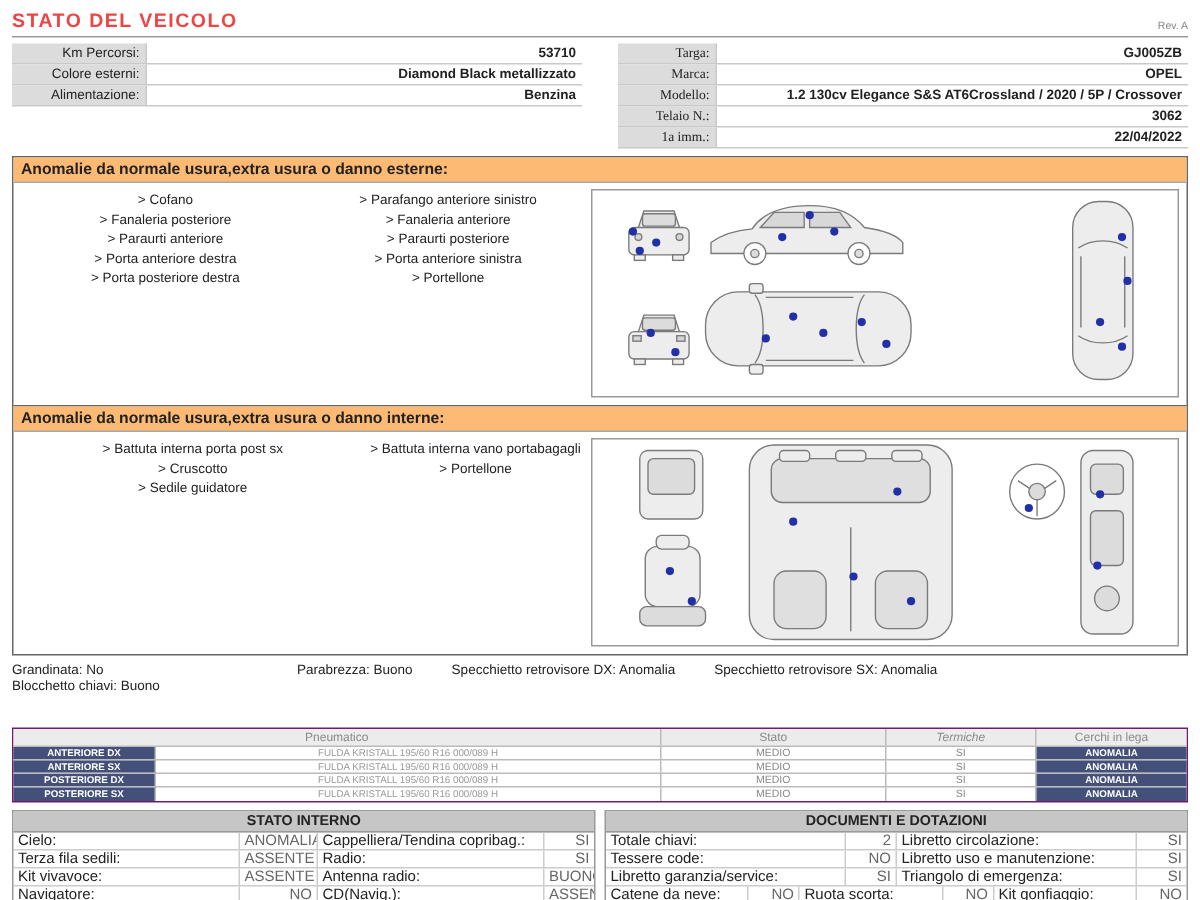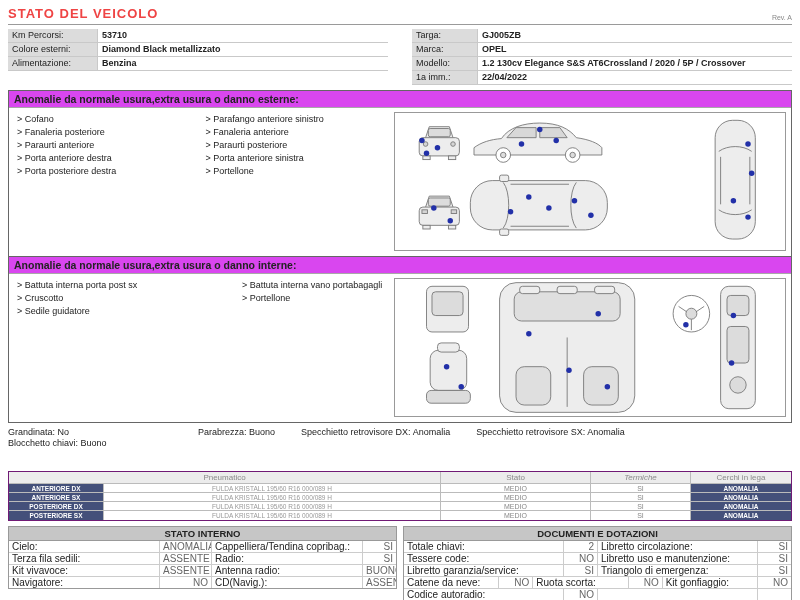--- a/index.html
+++ b/index.html
@@ -7,33 +7,33 @@
   body {
     font-family: "Liberation Sans", "DejaVu Sans", sans-serif;
     background:#fff; color:#222; padding:6px 8px;
   }
   
   .topbar { display:flex; justify-content:space-between; align-items:flex-end; }
   .title { color:#ef4444; font-size:13px; font-weight:bold; letter-spacing:1px; }
   .rev { font-size:7px; color:#888; }
   .rule { border-top:1px solid #9a9a9a; margin:3px 0 4px; }
   
-  .info { display:flex; gap:24px; }
+  .info { display:flex; gap:24px;text-align:right; }
   .info-col { flex:1; }
   .irow { display:flex; border-bottom:1px solid #c9c9c9; font-size:9px; line-height:13px; }
   .irow .lab { background:#dcdcdc; padding:0 4px; border-right:1px solid #c9c9c9; }
   .info-col.left .lab { flex:0 0 90px; }
-  .info-col.right .lab { flex:0 0 66px; }
+  .info-col.right .lab { flex:0 0 66px;font-family:Liberation Serif, serif; }
   .irow .val { font-weight:bold; padding:0 4px; flex:1; }
   
   .main-box { border:1px solid #666; margin-top:5px; background:#fff; }
   .section + .section { border-top:1px solid #666; }
-  .sec-bar { background:#d946ef; border-bottom:1px solid #a8a8a8; font-size:10.5px; font-weight:bold; padding:2px 5px; }
+  .sec-bar { background:#fdba74; border-bottom:1px solid #a8a8a8; font-size:10.5px; font-weight:bold; padding:2px 5px; }
   .sec-body { display:flex; height:148px; }
-  .dmg-cols { flex:1; display:flex; padding:5px 2px 0 8px; gap:2px; }
+  .dmg-cols { flex:1; display:flex; padding:5px 2px 0 8px; gap:2px;text-align:center; }
   .dmg-list { list-style:none; font-size:9px; line-height:13px; flex:1; }
   .dmg-list li::before { content:">\00a0"; }
   .diagram-box { flex:0 0 392px; border:1px solid #999; margin:4px 5px 5px 0; background:#fff; }
   .diagram-box svg { width:100%; height:100%; display:block; }
   
   .status-row { display:flex; margin-top:4px; font-size:9px; line-height:11px; align-items:flex-start; }
   .status-stack { width:190px; }
   .status-item { margin-right:26px; white-space:nowrap; }
   
   .tyres { border:1px solid #701a75; margin-top:22px; font-size:7px;text-align:center; }
@@ -89,20 +89,24 @@
       <span class="lab">Targa:</span>
       <span class="val">GJ005ZB</span>
     </div>
     <div class="irow">
       <span class="lab">Marca:</span>
       <span class="val">OPEL</span>
     </div>
     <div class="irow">
       <span class="lab">Modello:</span>
       <span class="val" style="white-space:normal;">1.2 130cv Elegance S&amp;S AT6Crossland / 2020 / 5P / Crossover</span>
+    </div>
+    <div class="irow">
+      <span class="lab">Telaio N.:</span>
+      <span class="val">3062</span>
     </div>
     <div class="irow">
       <span class="lab">1a imm.:</span>
       <span class="val">22/04/2022</span>
     </div>
   </div>
 </div>
 
 <div class="main-box">
 

